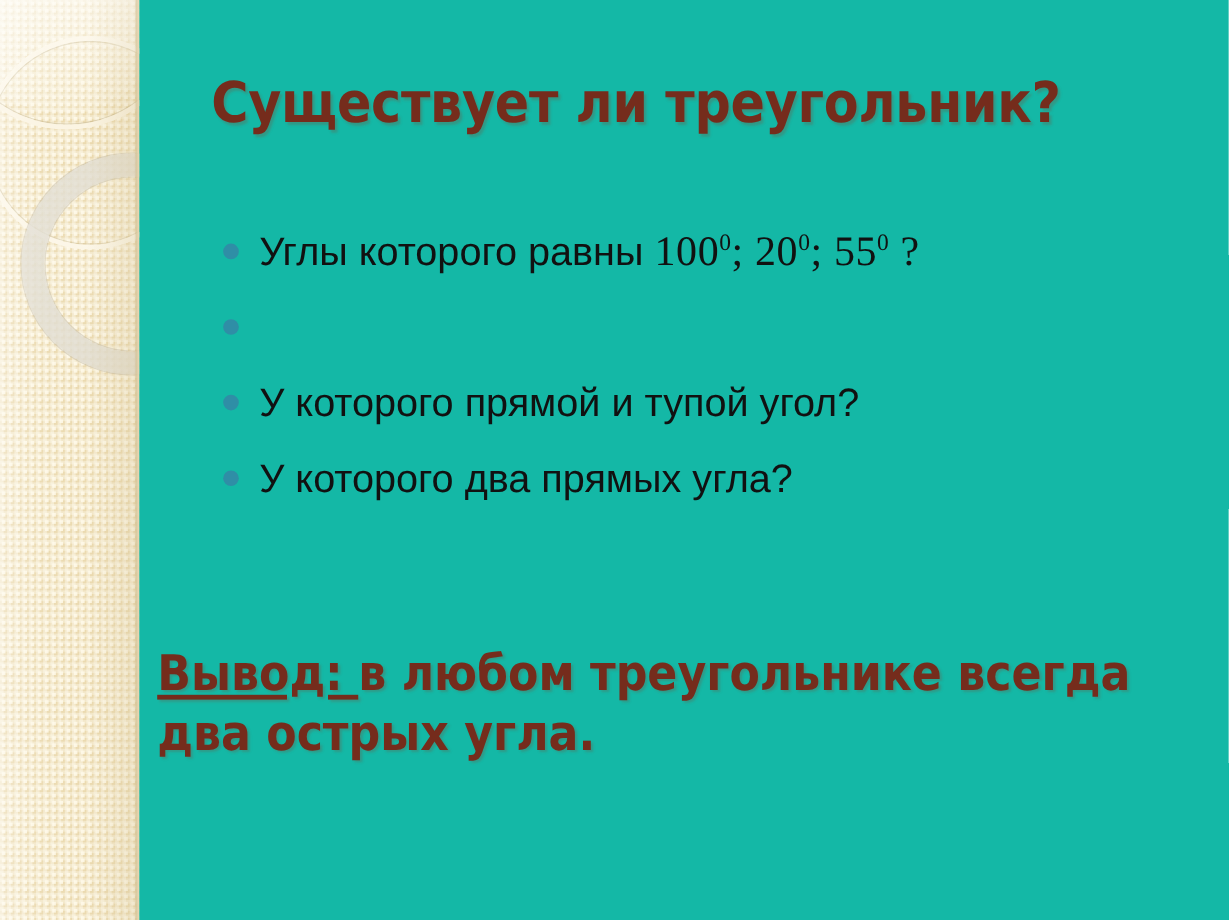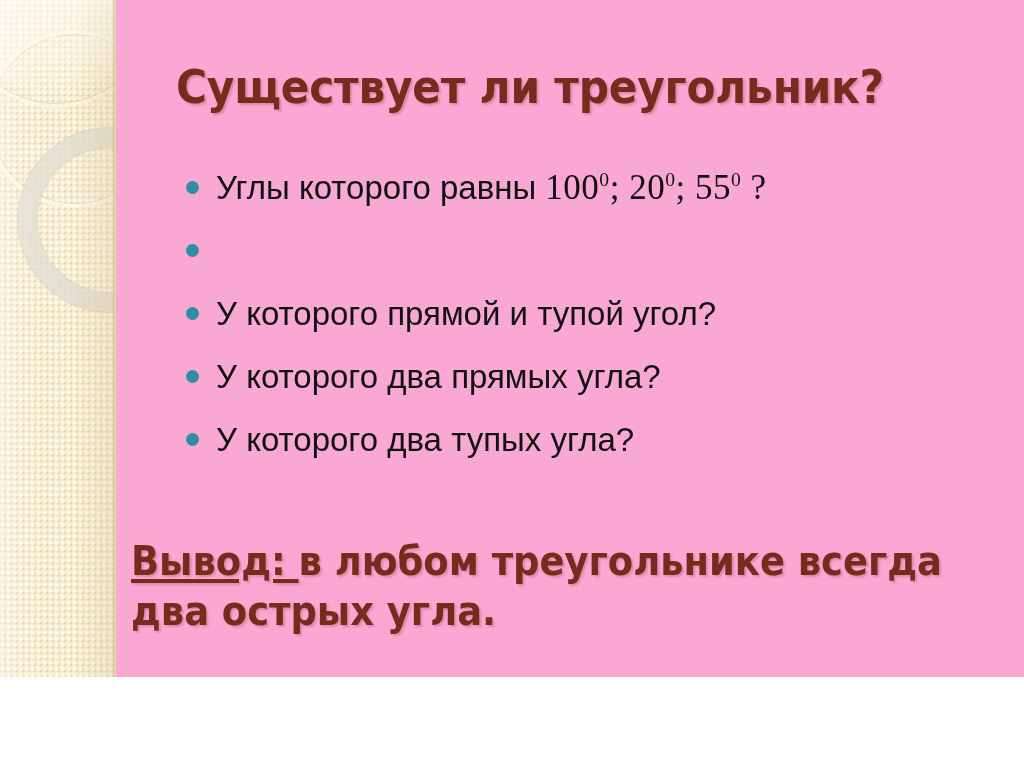--- a/index.html
+++ b/index.html
@@ -8,22 +8,22 @@
     padding: 0;
     background: #ffffff;
   }
   body {
     font-family: "Liberation Sans", sans-serif;
   }
 
   .slide {
     position: relative;
     width: 1024px;
-    height: 677px;
-    background: #f9a8d4;
+    height: 767px;
+    background: #14b8a6;
     overflow: hidden;
   }
 
   
   .deco-panel {
     position: absolute;
     left: 0;
     top: 0;
     width: 116px;
     height: 767px;
@@ -131,21 +131,21 @@
     letter-spacing: -0.2px;
     color: #752c1c;
     text-shadow: 2px 2px 2px rgba(120,80,60,0.30);
     white-space: nowrap;
   }
 
   
   .bullets {
     position: absolute;
     left: 186px;
-    top: 156px;
+    top: 178px;
     width: 820px;
     margin: 0;
     padding: 0;
     list-style: none;
   }
   .bullet-row {
     position: relative;
     height: 63px;
     display: flex;
     align-items: center;
@@ -230,22 +230,18 @@
     <li class="bullet-row">
       <span class="bullet-dot"></span>
       <span class="bullet-text">У  которого прямой и тупой угол?</span>
     </li>
 
     <li class="bullet-row">
       <span class="bullet-dot"></span>
       <span class="bullet-text">У которого два прямых угла?</span>
     </li>
 
-    <li class="bullet-row">
-      <span class="bullet-dot"></span>
-      <span class="bullet-text">У которого два тупых угла?</span>
-    </li>
 
   </ul>
 
   <p class="conclusion"><span class="lead">Вывод: </span><span>в любом треугольнике всегда два острых угла.</span></p>
 
 </div>
 
 </body></html>

